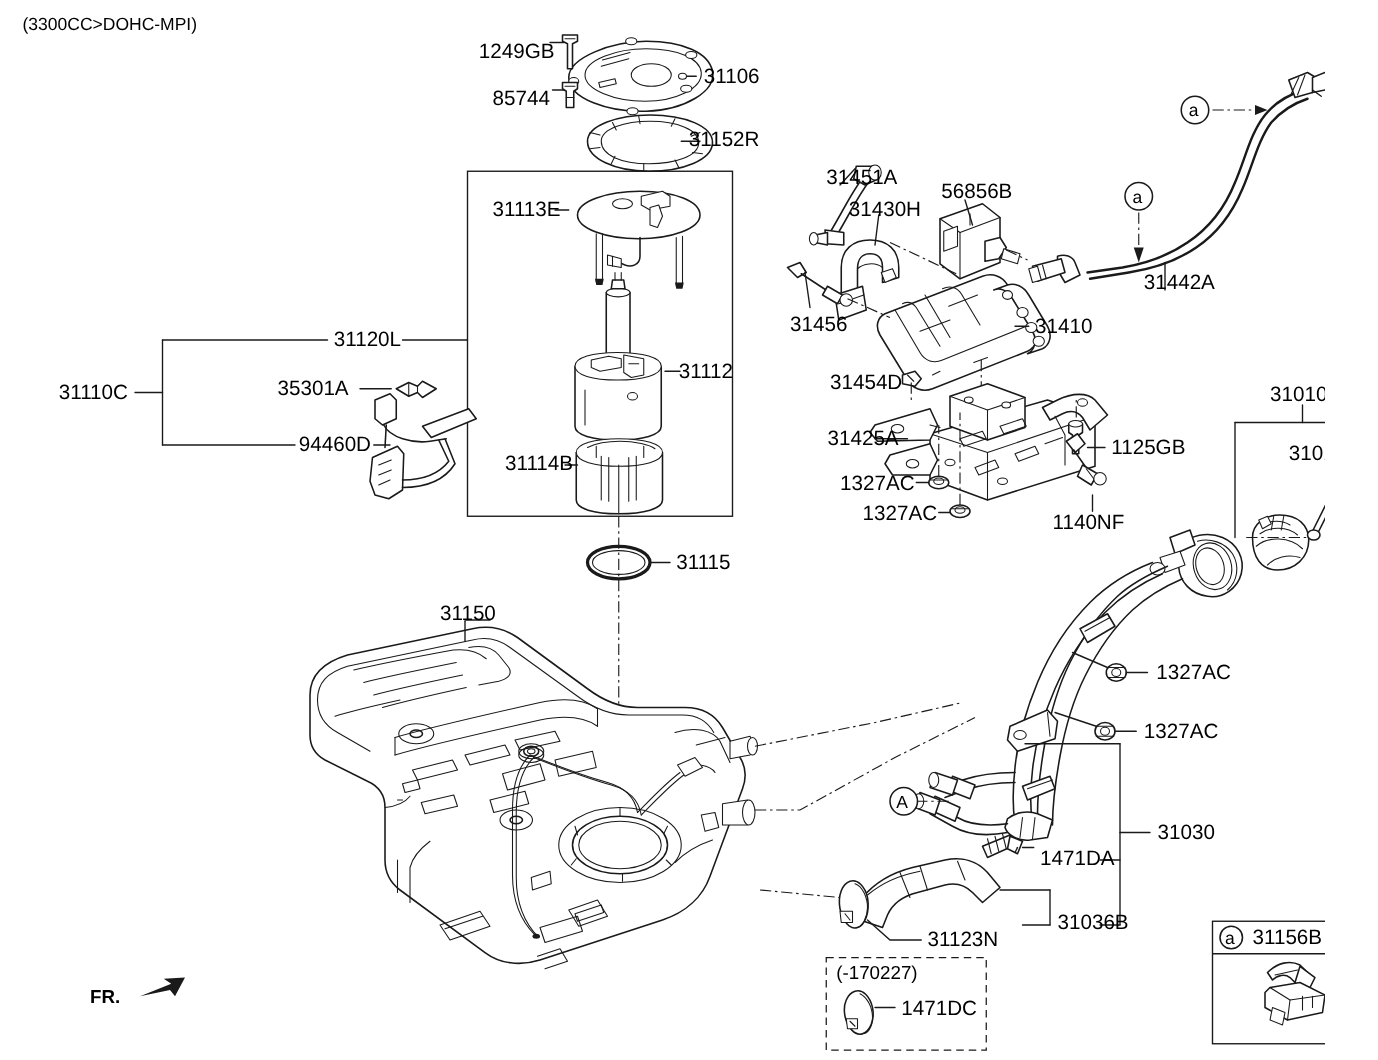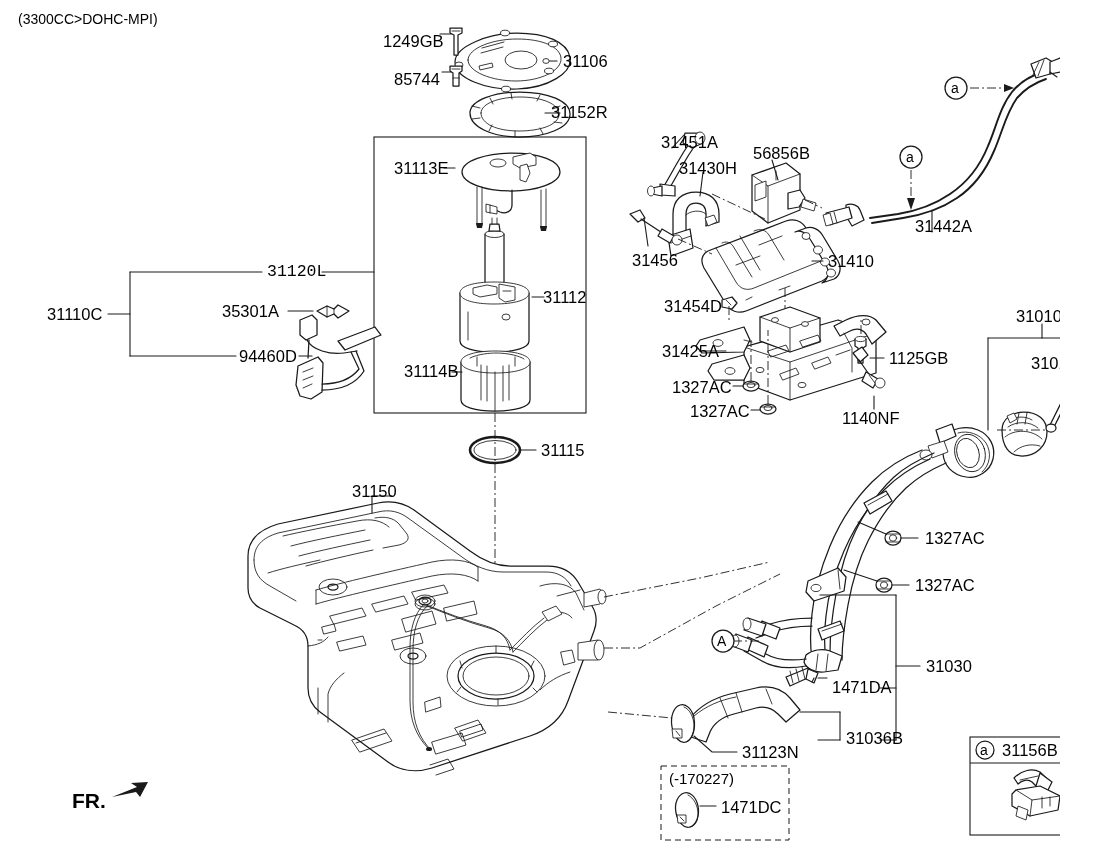--- a/index.html
+++ b/index.html
@@ -31,21 +31,21 @@
     font-size: 16.5px;
     color: #000000;
     white-space: nowrap;
     letter-spacing: 0px;
     line-height: 1;
   }
   .lbl.hdr {
     font-size: 14px;
   }
   .lbl.fr {
-    font-size: 21px;
+    font-size: 15px;
     font-weight: bold;
   }
   .lbl.small {
     font-size: 15px;
   }
   .cmark {
     position: absolute;
     font-family: "Liberation Sans", sans-serif;
     font-size: 14px;
     line-height: 1;
@@ -623,21 +623,21 @@
   <div class="lbl" style="left:563px; top:53px;">31106</div>
   <div class="lbl" style="left:394px; top:71px;">85744</div>
   <div class="lbl" style="left:551px; top:104px;">31152R</div>
   <div class="lbl" style="left:394px; top:160px;">31113E</div>
   <div class="lbl" style="left:661px; top:134px;">31451A</div>
   <div class="lbl" style="left:753px; top:145px;">56856B</div>
   <div class="lbl" style="left:679px; top:160px;">31430H</div>
   <div class="lbl" style="left:632px; top:252px;text-align:center;">31456</div>
   <div class="lbl" style="left:828px; top:253px;">31410</div>
   <div class="lbl" style="left:915px; top:218px;">31442A</div>
-  <div class="lbl" style="left:267px; top:264px;font-family:Liberation Mono, monospace;">31120L</div>
+  <div class="lbl" style="left:267px; top:264px;">31120L</div>
   <div class="lbl" style="left:47px;  top:306px;">31110C</div>
   <div class="lbl" style="left:222px; top:303px;">35301A</div>
   <div class="lbl" style="left:543px; top:289px;">31112</div>
   <div class="lbl" style="left:239px; top:348px;">94460D</div>
   <div class="lbl" style="left:404px; top:363px;text-align:right;">31114B</div>
   <div class="lbl" style="left:664px; top:298px;">31454D</div>
   <div class="lbl" style="left:662px; top:343px;">31425A</div>
   <div class="lbl" style="left:889px; top:350px;">1125GB</div>
   <div class="lbl" style="left:672px; top:379px;">1327AC</div>
   <div class="lbl" style="left:690px; top:403px;">1327AC</div>

